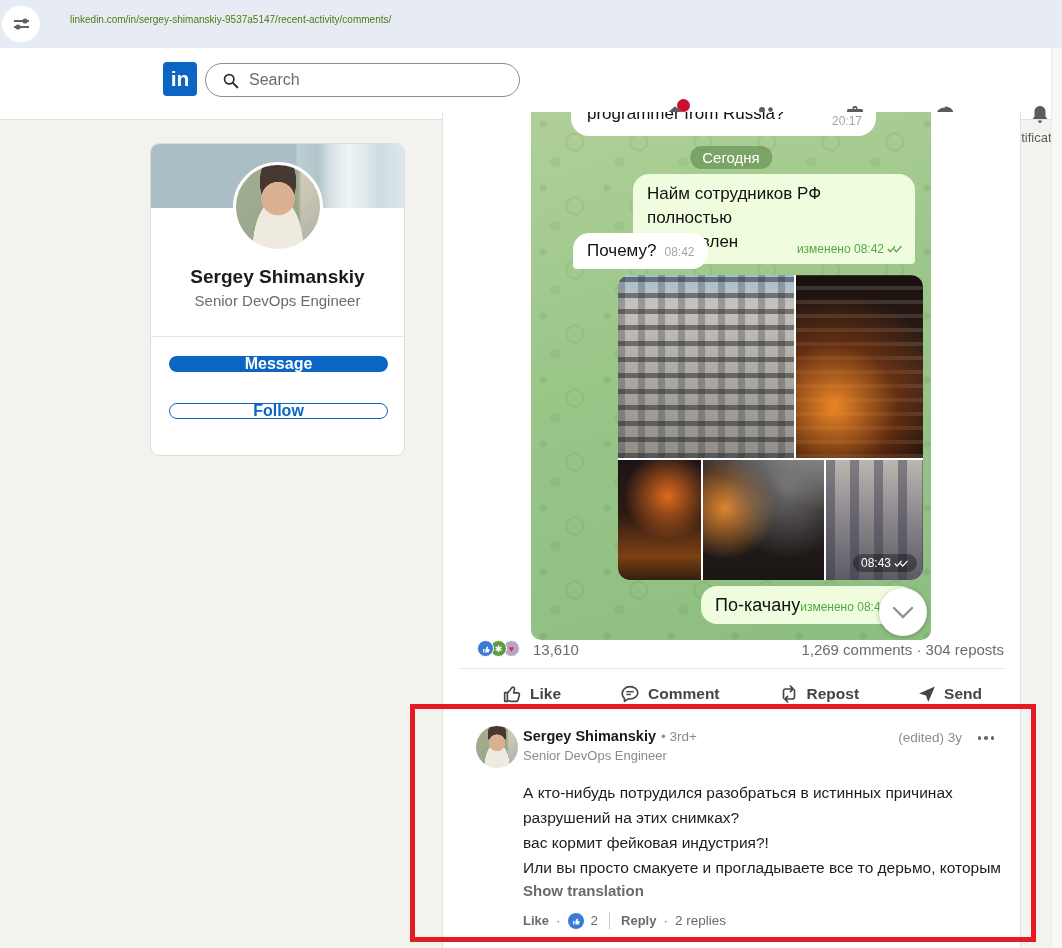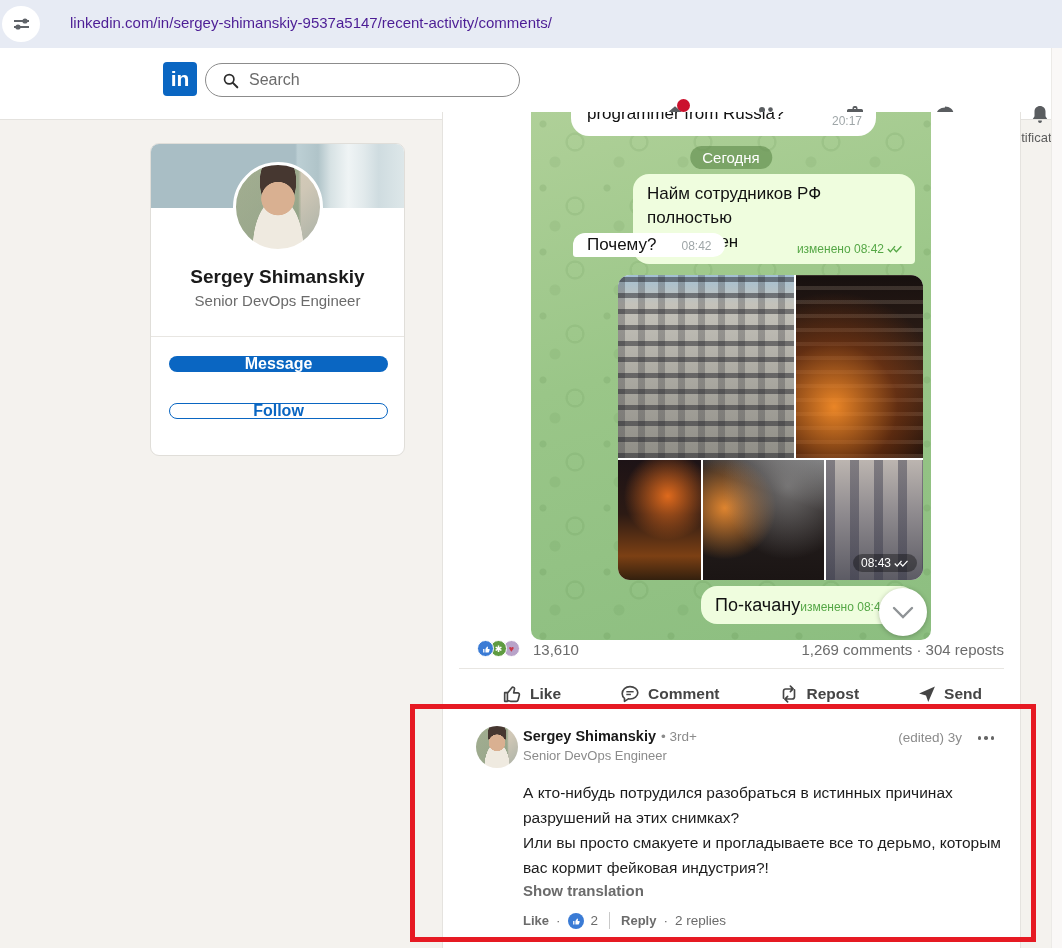--- a/index.html
+++ b/index.html
@@ -6,21 +6,21 @@
   body { background:#ddd; font-family:"Liberation Sans", sans-serif; }
   #screen { position:relative; width:1062px; height:948px; overflow:hidden;
             background:#f4f2ee; }
 
   
   .browser-bar { position:absolute; top:0; left:0; width:1062px; height:48px;
                  background:#e7ebf4; display:flex; align-items:center; }
   .site-info-btn { position:absolute; left:2px; top:6px; width:38px; height:36px;
                    background:#fff; border-radius:50%; display:flex;
                    align-items:center; justify-content:center; }
-  .url-text { position:absolute; left:70px; top:14px; font-size:15px; color:#4c1d95; }
+  .url-text { position:absolute; left:70px; top:14px; font-size:10px; color:#4d7c0f; }
 
   
   .li-header { position:absolute; top:48px; left:0; width:1062px; height:72px;
                background:#fff; border-bottom:1px solid #e4e2de;padding-left:36px; }
   .li-logo { position:absolute; left:163px; top:14px; width:34px; height:34px;
              background:#0a66c2; border-radius:4px; color:#fff; font-weight:bold;
              font-size:21px; display:flex; align-items:center; justify-content:center; }
   .search-pill { position:absolute; left:205px; top:15px; width:315px; height:34px;
                  border:1px solid #8c8c8c; border-radius:17px; background:#fff;
                  display:flex; align-items:center; padding-left:16px; gap:10px; }
@@ -82,22 +82,22 @@
   .tg-meta { font-size:12px; color:#55a746; display:inline-flex; align-items:center; gap:3px; }
   .b-top { left:40px; top:-22px; width:305px; height:46px; border-radius:18px; background:#fff; }
   .b-top .tg-text { position:absolute; left:16px; top:12px; }
   .b-top .tg-time { position:absolute; right:14px; bottom:8px; }
   .date-pill { position:absolute; top:34px; left:50%; transform:translateX(-50%);
                background:rgba(96,138,76,.62); color:#fff; font-size:15px;
                padding:3px 12px; border-radius:14px; }
   .b-out1 { right:16px; top:62px; width:282px; padding:8px 14px 10px;
             border-radius:16px 16px 4px 16px; }
   .b-out1 .tg-meta { position:absolute; right:12px; bottom:8px; }
-  .b-in1 { left:42px; top:121px; padding:0 14px; border-radius:16px 16px 16px 4px;
-           display:flex; align-items:baseline; gap:25px; }
+  .b-in1 { left:42px; top:121px; padding:6px 14px; border-radius:16px 16px 16px 4px;
+           display:flex; align-items:baseline; gap:8px; }
   .collage { position:absolute; left:87px; top:163px; width:305px; height:305px;
              border-radius:12px; overflow:hidden; background:#fff; }
   .ph { position:absolute; }
   .ph1 { left:0; top:0; width:176px; height:183px; background:
       repeating-linear-gradient(0deg, rgba(35,35,42,.5) 0 5px, rgba(0,0,0,0) 5px 16px),
       repeating-linear-gradient(90deg, rgba(55,55,60,.3) 0 7px, rgba(0,0,0,0) 7px 20px),
       linear-gradient(180deg,#a3c0d4 0%,#c4c2ba 16%,#8f8d86 100%); }
   .ph2 { left:178px; top:0; width:127px; height:183px; background:
       radial-gradient(circle at 30% 72%, rgba(255,145,40,.9), rgba(140,60,15,.55) 40%, rgba(0,0,0,0) 72%),
       repeating-linear-gradient(0deg, rgba(210,190,170,.18) 0 4px, rgba(0,0,0,0) 4px 14px),
@@ -361,22 +361,22 @@
       <span>3y</span>
     </div>
     <div class="c-menu">
         <i></i>
         <i></i>
         <i></i>
       </div>
     <div class="c-body">
       <div>А кто-нибудь потрудился разобраться в истинных причинах</div>
       <div>разрушений на этих снимках?</div>
+      <div>вас кормит фейковая индустрия?!</div>
       <div>Или вы просто смакуете и прогладываете все то дерьмо, которым</div>
-      <div>вас кормит фейковая индустрия?!</div>
     </div>
     <div class="c-translate">Show translation</div>
     <div class="c-footer">
       <span class="c-act">Like</span>
       <span>·</span>
       <span class="mini-like">
         <svg width="10" height="10" viewBox="0 0 14 14">
           <path d="M3 7v5h1.8V7zm3.2 5h3.6c.6 0 1.1-.4 1.3-.9l1-2.8c.2-.6-.2-1.3-.9-1.3H9.3l.5-2.2c.1-.5-.2-1-.7-1.1-.4-.1-.8.1-1 .4L6.2 7z" fill="#fff"></path>
         </svg>
       </span>

